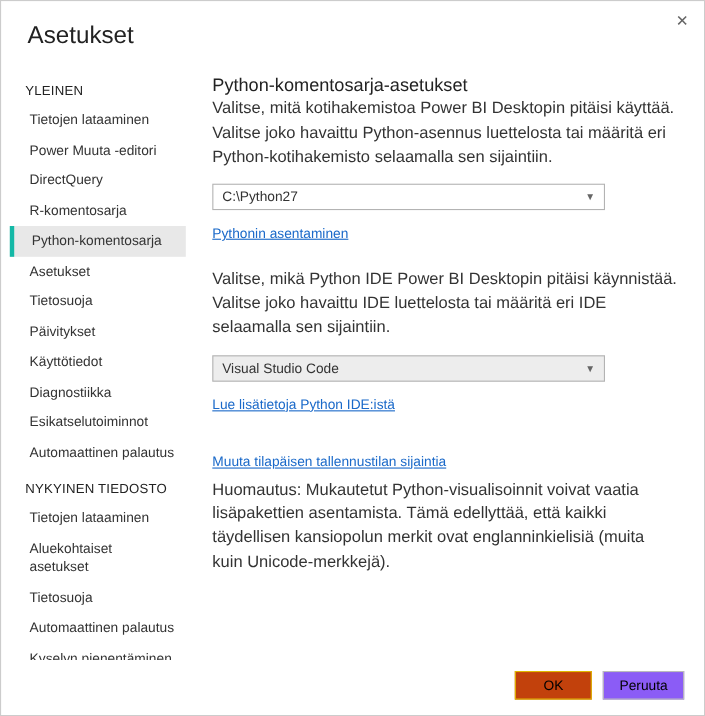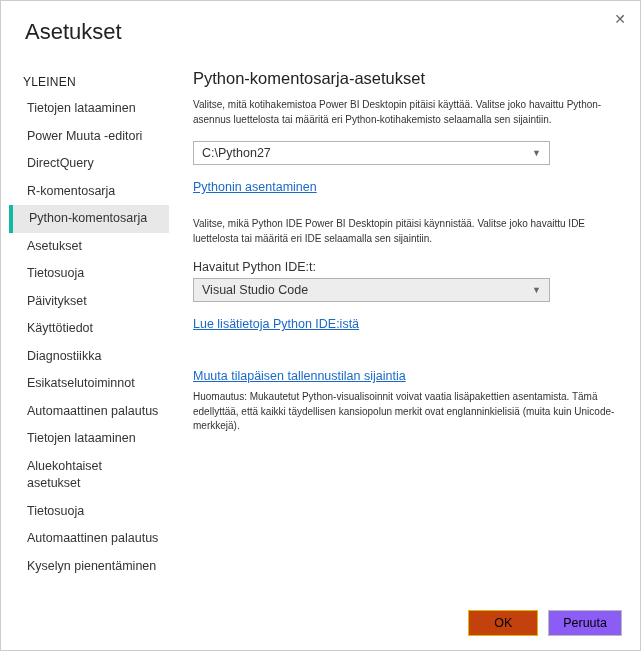--- a/index.html
+++ b/index.html
@@ -65,24 +65,23 @@
 }
 .main {
   flex: 1;
   padding: 14px 24px 0 24px;
   overflow-y: auto;
 }
 .main-heading {
   font-size: 16.5px;
   font-weight: 400;
   color: #222;
-  margin-bottom: 10px;
 }
 .desc {
-  font-size: 10px;
+  font-size: 15px;
   color: #333;
   line-height: 1.45;
   margin-bottom: 14px;
 }
 .field-label {
   font-size: 12.5px;
   color: #333;
   margin-bottom: 4px;
 }
 .select {
@@ -152,20 +151,21 @@
           <div class="sidebar-item">R-komentosarja</div>
           <div class="sidebar-item selected">Python-komentosarja</div>
           <div class="sidebar-item">Asetukset</div>
           <div class="sidebar-item">Tietosuoja</div>
           <div class="sidebar-item">Päivitykset</div>
           <div class="sidebar-item">Käyttötiedot</div>
           <div class="sidebar-item">Diagnostiikka</div>
           <div class="sidebar-item">Esikatselutoiminnot</div>
           <div class="sidebar-item">Automaattinen palautus</div>
         </div>
+      <div class="sidebar-section">NYKYINEN TIEDOSTO</div>
       <div id="sidebar-list2">
           <div class="sidebar-item">Tietojen lataaminen</div>
           <div class="sidebar-item">Aluekohtaiset asetukset</div>
           <div class="sidebar-item">Tietosuoja</div>
           <div class="sidebar-item">Automaattinen palautus</div>
           <div class="sidebar-item">Kyselyn pienentäminen</div>
         </div>
     </div>
 
     <div class="main">
@@ -175,21 +175,20 @@
       <div class="select">
         <span>C:\Python27</span>
         <span class="chev">▼</span>
       </div>
       <div class="spacer-sm"></div>
       <a class="link">Pythonin asentaminen</a>
 
       <div class="spacer-md"></div>
 
       <div class="desc">Valitse, mikä Python IDE Power BI Desktopin pitäisi käynnistää. Valitse joko havaittu IDE luettelosta tai määritä eri IDE selaamalla sen sijaintiin.</div>
-      <div class="field-label">Havaitut Python IDE:t:</div>
       <div class="select disabled">
         <span>Visual Studio Code</span>
         <span class="chev">▼</span>
       </div>
       <div class="spacer-sm"></div>
       <a class="link">Lue lisätietoja Python IDE:istä</a>
 
       <div class="spacer-md"></div>
       <div class="spacer-sm"></div>
 

